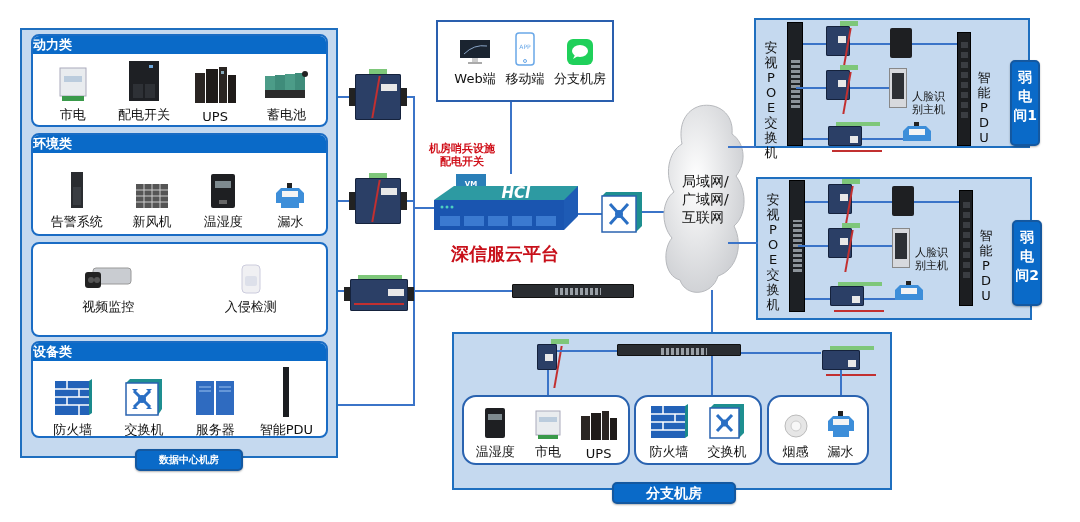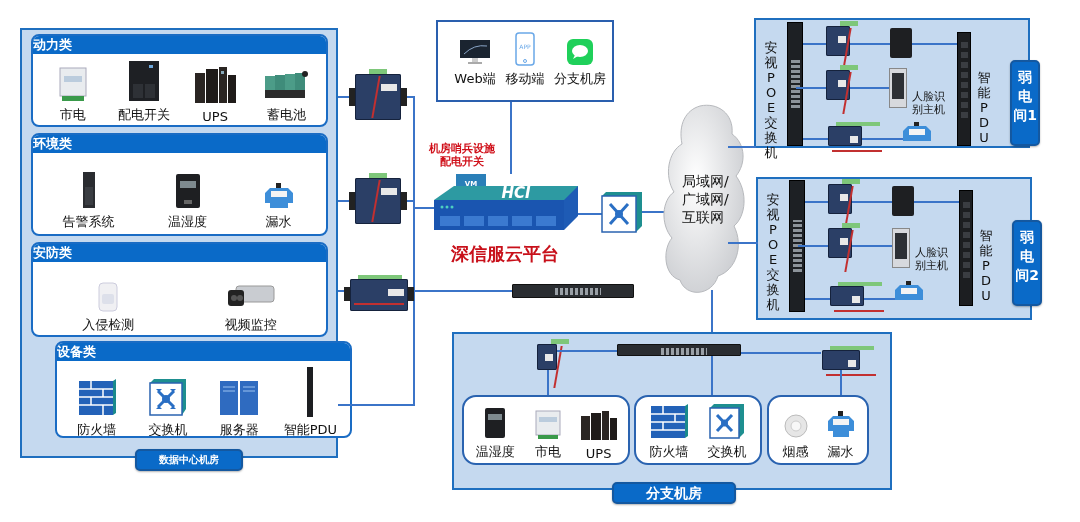--- a/index.html
+++ b/index.html
@@ -108,20 +108,36 @@
       <div class="ico">
         <svg width="16" height="38">
             <rect x="2" y="1" width="12" height="36" fill="#2a2c30"></rect>
             <rect x="4" y="16" width="8" height="18" fill="#3a3d42"></rect>
           </svg>
       </div>
       <span class="lbl">告警系统</span>
     </div>
     <div class="item" style="width:56px;">
       <div class="ico">
+        <svg width="34" height="26">
+            <rect x="1" y="1" width="32" height="24" fill="#555"></rect>
+            <g stroke="#ccc" stroke-width="1">
+              <line x1="1" y1="7" x2="33" y2="7"></line>
+              <line x1="1" y1="13" x2="33" y2="13"></line>
+              <line x1="1" y1="19" x2="33" y2="19"></line>
+              <line x1="9" y1="1" x2="9" y2="25"></line>
+              <line x1="17" y1="1" x2="17" y2="25"></line>
+              <line x1="25" y1="1" x2="25" y2="25"></line>
+            </g>
+          </svg>
+      </div>
+      <span class="lbl">新风机</span>
+    </div>
+    <div class="item" style="width:56px;">
+      <div class="ico">
         <svg width="28" height="36">
             <rect x="2" y="1" width="24" height="34" rx="2" fill="#1e1f22"></rect>
             <rect x="6" y="8" width="16" height="7" fill="#7e8a8f"></rect>
             <rect x="10" y="27" width="8" height="4" fill="#666"></rect>
           </svg>
       </div>
       <span class="lbl">温湿度</span>
     </div>
     <div class="item" style="width:48px;">
       <div class="ico">
@@ -130,46 +146,45 @@
             <path d="M3 10 L8 5 L26 5 L31 10 L31 20 L26 20 L26 25 L8 25 L8 20 L3 20 Z" fill="#3d8ed9"></path>
             <rect x="9" y="8" width="16" height="6" fill="#f4f4f4"></rect>
           </svg>
       </div>
       <span class="lbl">漏水</span>
     </div>
   </div>
 </div>
 
 <div class="cat" style="left:31px; top:242px; width:297px; height:95px;">
-  <div class="cat-head">安防类</div>
   <div class="cat-body" style="padding-top:6px;">
-    <div class="item">
-      <div class="ico">
-        <svg width="22" height="30">
-            <rect x="2" y="1" width="18" height="28" rx="4" fill="#f0f0f3" stroke="#ccd"></rect>
-            <rect x="5" y="12" width="12" height="10" rx="2" fill="#dde0ea"></rect>
-          </svg>
-      </div>
-      <span class="lbl">入侵检测</span>
-    </div>
     <div class="item">
       <div class="ico">
         <svg width="50" height="30">
             <rect x="10" y="4" width="38" height="16" rx="3" fill="#c9ccd1" stroke="#999"></rect>
             <rect x="2" y="8" width="16" height="16" rx="3" fill="#222"></rect>
             <circle cx="8" cy="16" r="3" fill="#555"></circle>
             <circle cx="14" cy="16" r="3" fill="#555"></circle>
           </svg>
       </div>
       <span class="lbl">视频监控</span>
     </div>
-  </div>
-</div>
-
-<div class="cat" style="left:31px; top:341px; width:297px; height:97px;margin-left:24px;">
+    <div class="item">
+      <div class="ico">
+        <svg width="22" height="30">
+            <rect x="2" y="1" width="18" height="28" rx="4" fill="#f0f0f3" stroke="#ccd"></rect>
+            <rect x="5" y="12" width="12" height="10" rx="2" fill="#dde0ea"></rect>
+          </svg>
+      </div>
+      <span class="lbl">入侵检测</span>
+    </div>
+  </div>
+</div>
+
+<div class="cat" style="left:31px; top:341px; width:297px; height:97px;">
   <div class="cat-head">设备类</div>
   <div class="cat-body" style="padding-top:6px;">
     <div class="item">
       <div class="ico">
         <svg width="40" height="40">
             <rect x="2" y="4" width="34" height="34" fill="#2362b8"></rect>
             <g stroke="#fff" stroke-width="1.5">
               <line x1="2" y1="12" x2="36" y2="12"></line>
               <line x1="2" y1="20" x2="36" y2="20"></line>
               <line x1="2" y1="28" x2="36" y2="28"></line>

